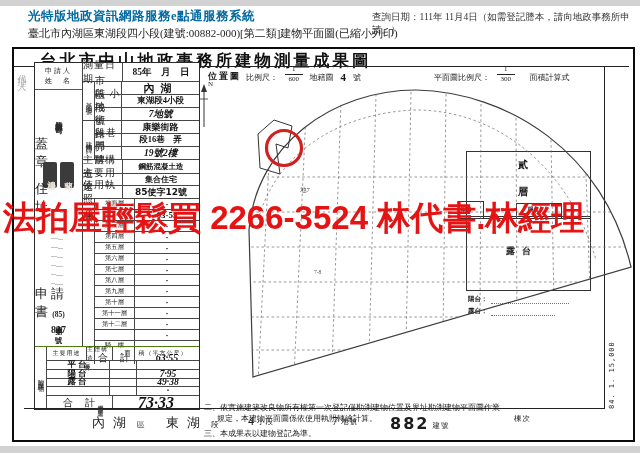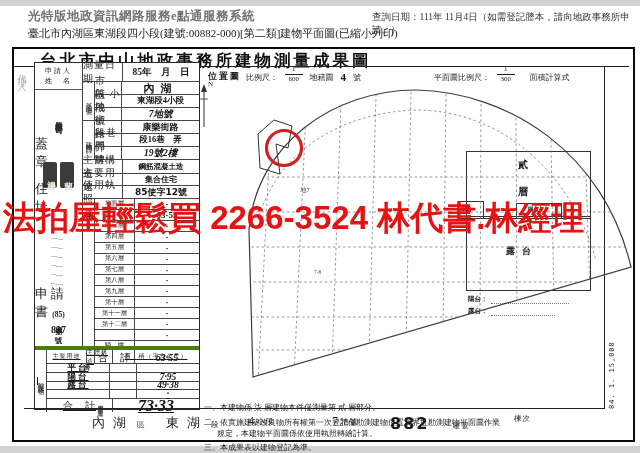--- a/index.html
+++ b/index.html
@@ -1,20 +1,20 @@
 <!DOCTYPE html>
 <html><head>
 <meta charset="utf-8">
 <style>
   html,body{margin:0;padding:0;background:#e9e9e9;}
   #screen{position:relative;width:640px;height:453px;background:#ffffff;overflow:hidden;
           font-family:"Liberation Serif","DejaVu Serif",serif;color:#1c1c1c;}
   .abs{position:absolute;}
   .strip{position:absolute;left:0;width:640px;background:#d2d2d2;}
-  .hdr1{left:28px;top:8px;font-size:12.5px;font-weight:600;color:#737373;letter-spacing:.5px;}
+  .hdr1{left:28px;top:8px;font-size:12.5px;font-weight:600;color:#0369a1;letter-spacing:.5px;}
   .hdrdate{left:372px;top:11px;font-size:9.5px;color:#333;}
   .hdr2{left:28px;top:26px;font-size:11px;color:#222;}
   .docbox{left:12px;top:47px;width:619px;height:391px;border:2.5px solid #0b0b0b;background:#fff;}
   .doctitle{left:26px;top:1px;font-size:16.5px;font-weight:bold;letter-spacing:3px;color:#111;}
   .titlerule{left:0;top:17px;width:615px;border-top:1.6px solid #222;}
   .marginnote{left:1px;top:18px;height:110px;writing-mode:vertical-rl;text-orientation:upright;
               font-size:9px;color:#8a8a8a;opacity:.75;letter-spacing:4px;}
   
   .form{left:20px;top:13px;width:164px;height:346px;border:1.4px solid #2b2b2b;display:flex;flex-direction:column;background:#fff;}
   .form .top{display:flex;height:283px;}
@@ -51,21 +51,21 @@
         align-items:center;justify-content:center;writing-mode:vertical-rl;text-orientation:upright;
         font-size:8px;font-weight:bold;}
   .addrspace{flex:1;position:relative;}
   .scribble{position:absolute;left:16px;top:6px;width:12px;height:78px;opacity:.35;
             background:repeating-linear-gradient(7deg,transparent 0 4px,#555 4px 5px,transparent 5px 9px);}
   .appno{flex-direction:column;display:flex;align-items:center;justify-content:flex-start;gap:1px;
          font-size:7.5px;font-weight:700;padding-top:1px;}
   .appno .vt{font-size:7px;font-weight:700;letter-spacing:1px;}
   .appno .num{font-size:10px;font-weight:700;}
   
-  .annex{height:62px;display:flex;border-top:4px solid #4d7c0f;text-decoration:underline;}
+  .annex{height:62px;display:flex;border-top:1px solid #4d7c0f;}
   .annex .inner{flex:1;display:flex;flex-direction:column;min-width:0;}
   .annex .hdr .lblc{font-size:6px;}
   .annex .row{flex:1;}
   .annex .hdr{height:13px;flex:none;}
   .w26{width:26px;border-right:1px solid #474747;}
   .w66{width:66px;border-right:1px solid #474747;}
   .annexsq{left:84px;top:352px;height:46px;writing-mode:vertical-rl;text-orientation:upright;
            font-size:5.5px;color:#333;opacity:.85;letter-spacing:1px;font-weight:700;}
   
   .mhdr{display:flex;align-items:flex-end;gap:5px;}
@@ -414,21 +414,20 @@
         <span class="squig"></span>
       </div>
       <div class="calcline" style="left:14px;top:162px;">
         <span class="cl">露台：</span>
         <span class="squig" style="width:64px;"></span>
       </div>
     </div>
 
     <div class="abs notes" style="z-index:5;">
 
-        <div class="note-line">一、本建物係 柒 層建物本件僅測量第 貳 層部分。</div>
 
         <div class="note-line">二、依實施建築改良物所有權第一次登記僅勘測建物位置及界址勘測建物平面圖作業規定，本建物平面圖係依使用執照轉繪計算。</div>
 
         <div class="note-line">三、本成果表以建物登記為準。</div>
       </div>
 
     <div class="abs innerline-v"></div>
     <div class="abs innerline-h"></div>
     <div class="abs printnote">84. 1. 15,000</div>
 
@@ -443,21 +442,21 @@
     <div class="fp" style="left:234px;">
       <span class="fvn">4</span>
       <span class="fu">小段</span>
     </div>
     <div class="fp" style="left:318px;">
       <span class="fvn">7</span>
       <span class="fu">地號</span>
     </div>
     <div class="fp" style="left:376px;">
       <span class="fbig">882</span>
-      <span class="fu" style="margin-left:20px;">建號</span>
+      <span class="fu" style="">建號</span>
     </div>
     <div class="fp" style="left:500px;">
       <span class="fu">棟次</span>
     </div>
   </div>
 
   <div class="abs watermark" style="color: rgb(229, 19, 19);">法拍屋輕鬆買 2266-3524 林代書.林經理</div>
 </div>
 
 </body></html>

